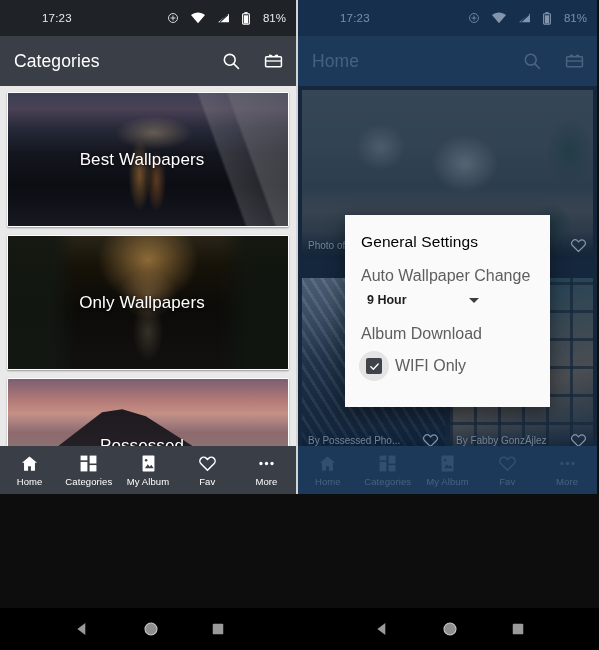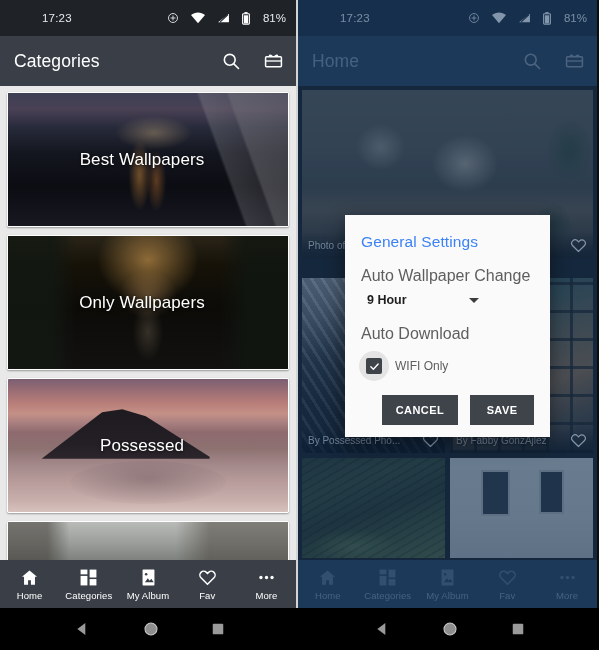--- a/index.html
+++ b/index.html
@@ -18,21 +18,21 @@
   .panels {
     position: relative;
     display: flex;
     width: 599px;
     height: 608px;
     background: #0d0d0d;
   }
   .panel {
     position: relative;
     width: 299px;
-    height: 608px;
+    height: 494px;
     overflow: hidden;
     background: #2b2f36;
   }
   .panel.left { width: 298px; border-right: 2px solid #d2d4d6; }
   .panel.right { width: 299px; }
 
   
   .statusbar {
     height: 36px;
     background: #1f2227;
@@ -326,21 +326,21 @@
     left: 47px;
     top: 215px;
     width: 205px;
     background: #fafafa;
     z-index: 8;
     box-shadow: 0 6px 18px rgba(0,0,0,.45);
     padding: 18px 16px 12px 16px;
   }
   .dlg-title {
     font-size: 15.5px;
-    color: #3b82f6;
+    color: #000000;
     font-weight: 400;
     margin-bottom: 16px;
     letter-spacing: .1px;
   }
   .dlg-section-label {
     font-size: 16px;
     color: #5e5e5e;
     margin-bottom: 8px;
   }
   .dlg-select {
@@ -378,21 +378,21 @@
   .dlg-check {
     width: 16px; height: 16px;
     background: #3f444b;
     border-radius: 2px;
     display: flex;
     align-items: center;
     justify-content: center;
   }
   .dlg-check svg { display: block; }
   .dlg-check-label {
-    font-size: 12px;
+    font-size: 16px;
     color: #5e5e5e;
     margin-left: 6px;
   }
   .dlg-actions {
     display: flex;
     justify-content: flex-end;
     gap: 12px;
   }
   .dlg-btn {
     background: #3f444b;
@@ -707,38 +707,34 @@
 
       <div class="dialog">
         <div class="dlg-title">General Settings</div>
 
         <div class="dlg-section-label">Auto Wallpaper Change</div>
         <div class="dlg-select">
           <span class="dlg-select-value">9 Hour</span>
           <span class="dlg-caret"></span>
         </div>
 
-        <div class="dlg-section-label">Auto Download</div>
+        <div class="dlg-section-label">Album Download</div>
         <div class="dlg-check-row">
           <span class="dlg-check-halo">
             <span class="dlg-check">
               <span>
                 <svg width="11" height="11" viewBox="0 0 24 24">
                     <path d="M4 12.5 9.5 18 20 6.5" fill="none" stroke="#ffffff" stroke-width="3" stroke-linecap="round" stroke-linejoin="round"></path>
                   </svg>
               </span>
             </span>
           </span>
           <span class="dlg-check-label">WIFI Only</span>
         </div>
 
-        <div class="dlg-actions">
-          <button class="dlg-btn">CANCEL</button>
-          <button class="dlg-btn">SAVE</button>
-        </div>
       </div>
     </div>
   </div>
 
   <div class="sysnav">
     <div class="sysnav-half">
       <span>
         <svg width="16" height="16" viewBox="0 0 24 24">
             <path d="M17 3 5 12l12 9z" fill="#9a9a9a"></path>
           </svg>

